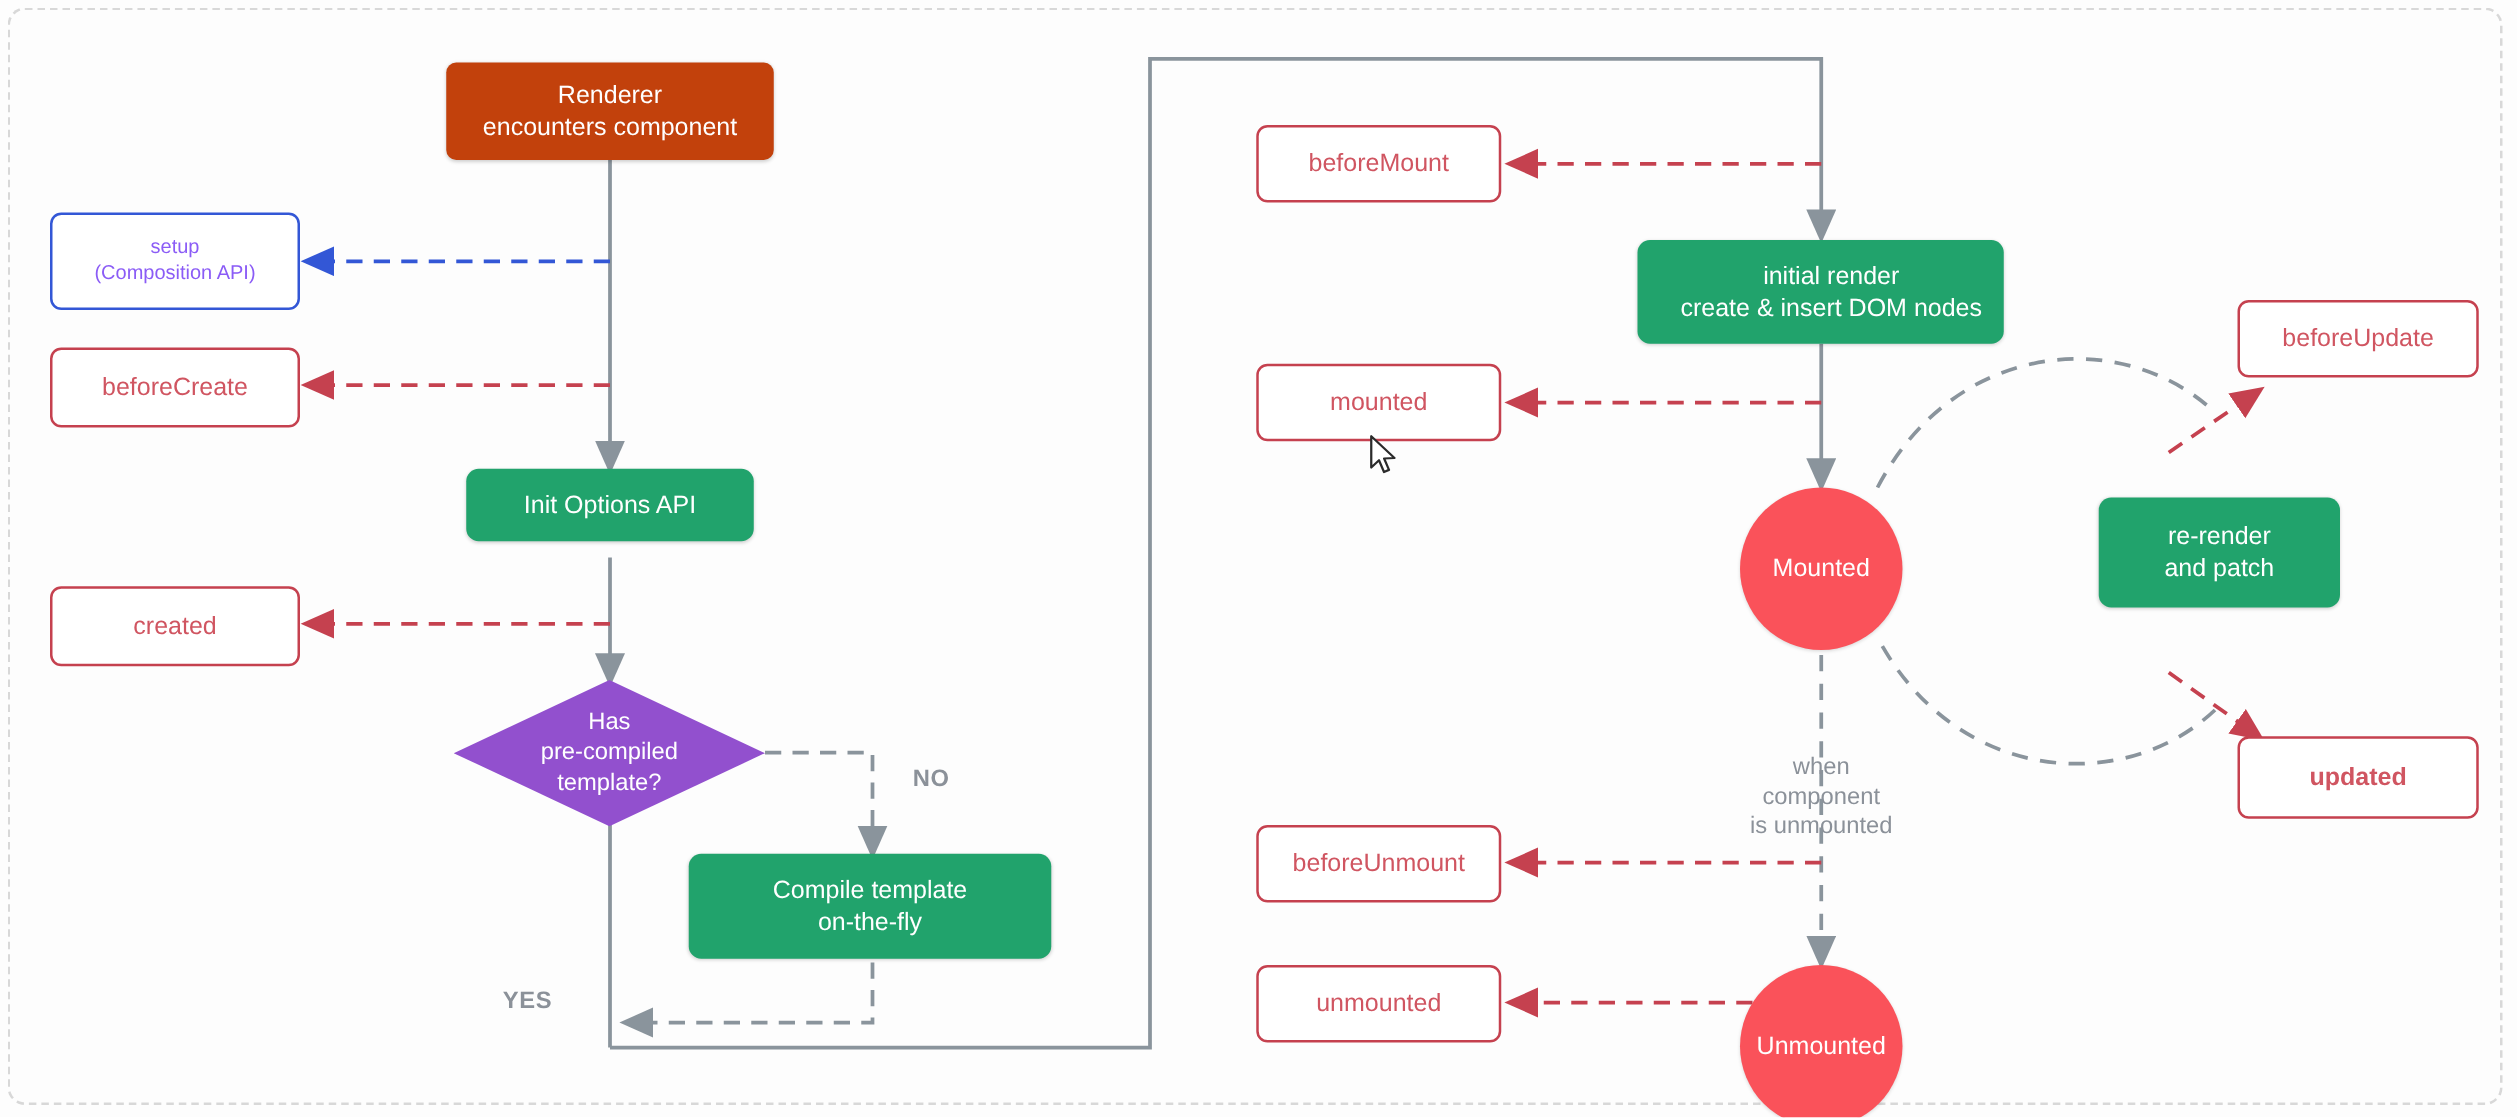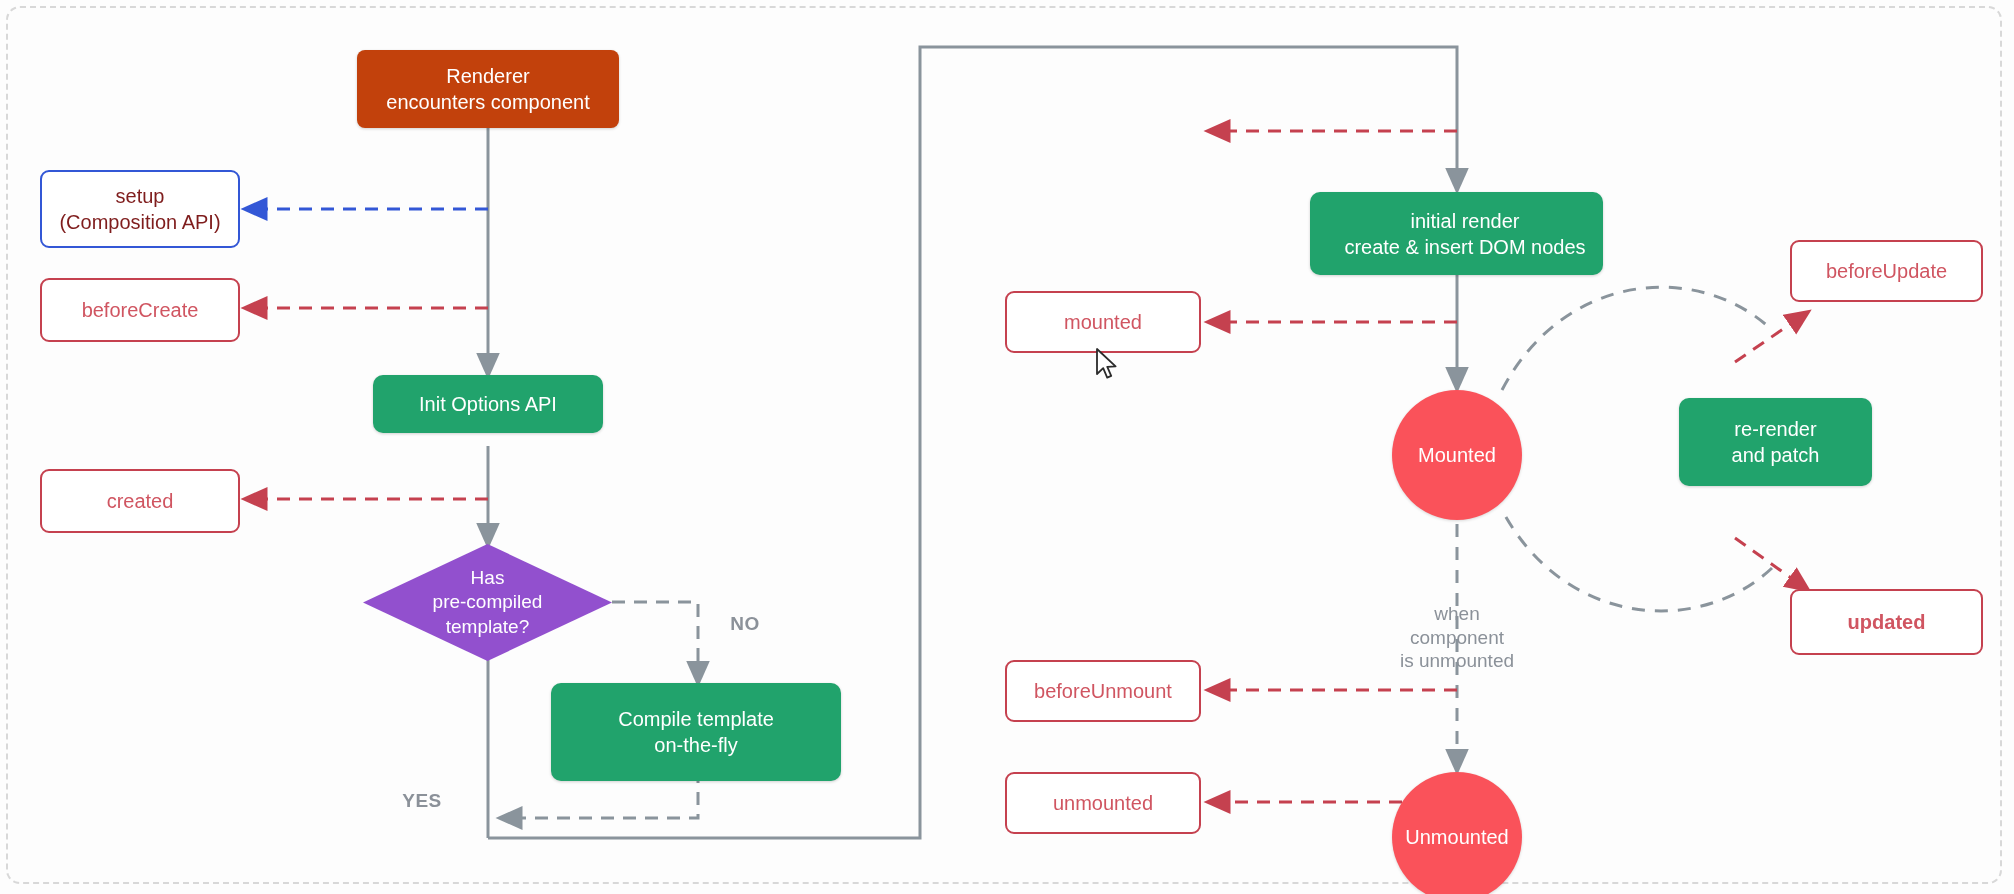--- a/index.html
+++ b/index.html
@@ -61,24 +61,24 @@
   
   .box-hook {
     background: #ffffff;
     color: #d05561;
     border: 2.5px solid #c5414f;
     border-radius: 9px;
     font-size: 20px;
   }
   .box-setup {
     background: #ffffff;
-    color: #7f1d1d;
+    color: #8b5cf6;
     border: 2.5px solid #3357d6;
     border-radius: 9px;
-    font-size: 20px;
+    font-size: 16px;
   }
   
   .diamond-wrap {
     position: absolute;
   }
   .diamond-shape {
     position: absolute;
     left: 0; top: 0;
     width: 100%; height: 100%;
     background: #9250CE;
@@ -208,33 +208,36 @@
     <span>created</span>
   </div>
 
   <div class="diamond-wrap" style="left:363px; top:544px; width:249px; height:117px;">
     <div class="diamond-shape"></div>
     <div class="diamond-label">Has
 pre-compiled
 template?</div>
   </div>
 
-  <div class="node box-green" style="left:551px; top:683px; width:290px; height:98px;">
+  <div class="node box-green" style="left:551px; top:683px; width:290px; height:84px;">
     <span>Compile template
 on-the-fly</span>
   </div>
 
   <div class="edge-label bold" style="left:715px; top:588px; width:60px;">
     <span>NO</span>
   </div>
 
   <div class="edge-label bold" style="left:392px; top:765px; width:60px;">
     <span>YES</span>
   </div>
 
+  <div class="node box-hook" style="left:1005px; top:100px; width:196px; height:62px;">
+    <span>beforeMount</span>
+  </div>
 
   <div class="node box-green" style="left:1310px; top:192px; width:293px; height:83px;padding-left:17px;">
     <span>initial render
 create &amp; insert DOM nodes</span>
   </div>
 
   <div class="node box-hook" style="left:1005px; top:291px; width:196px; height:62px;">
     <span>mounted</span>
   </div>
 

